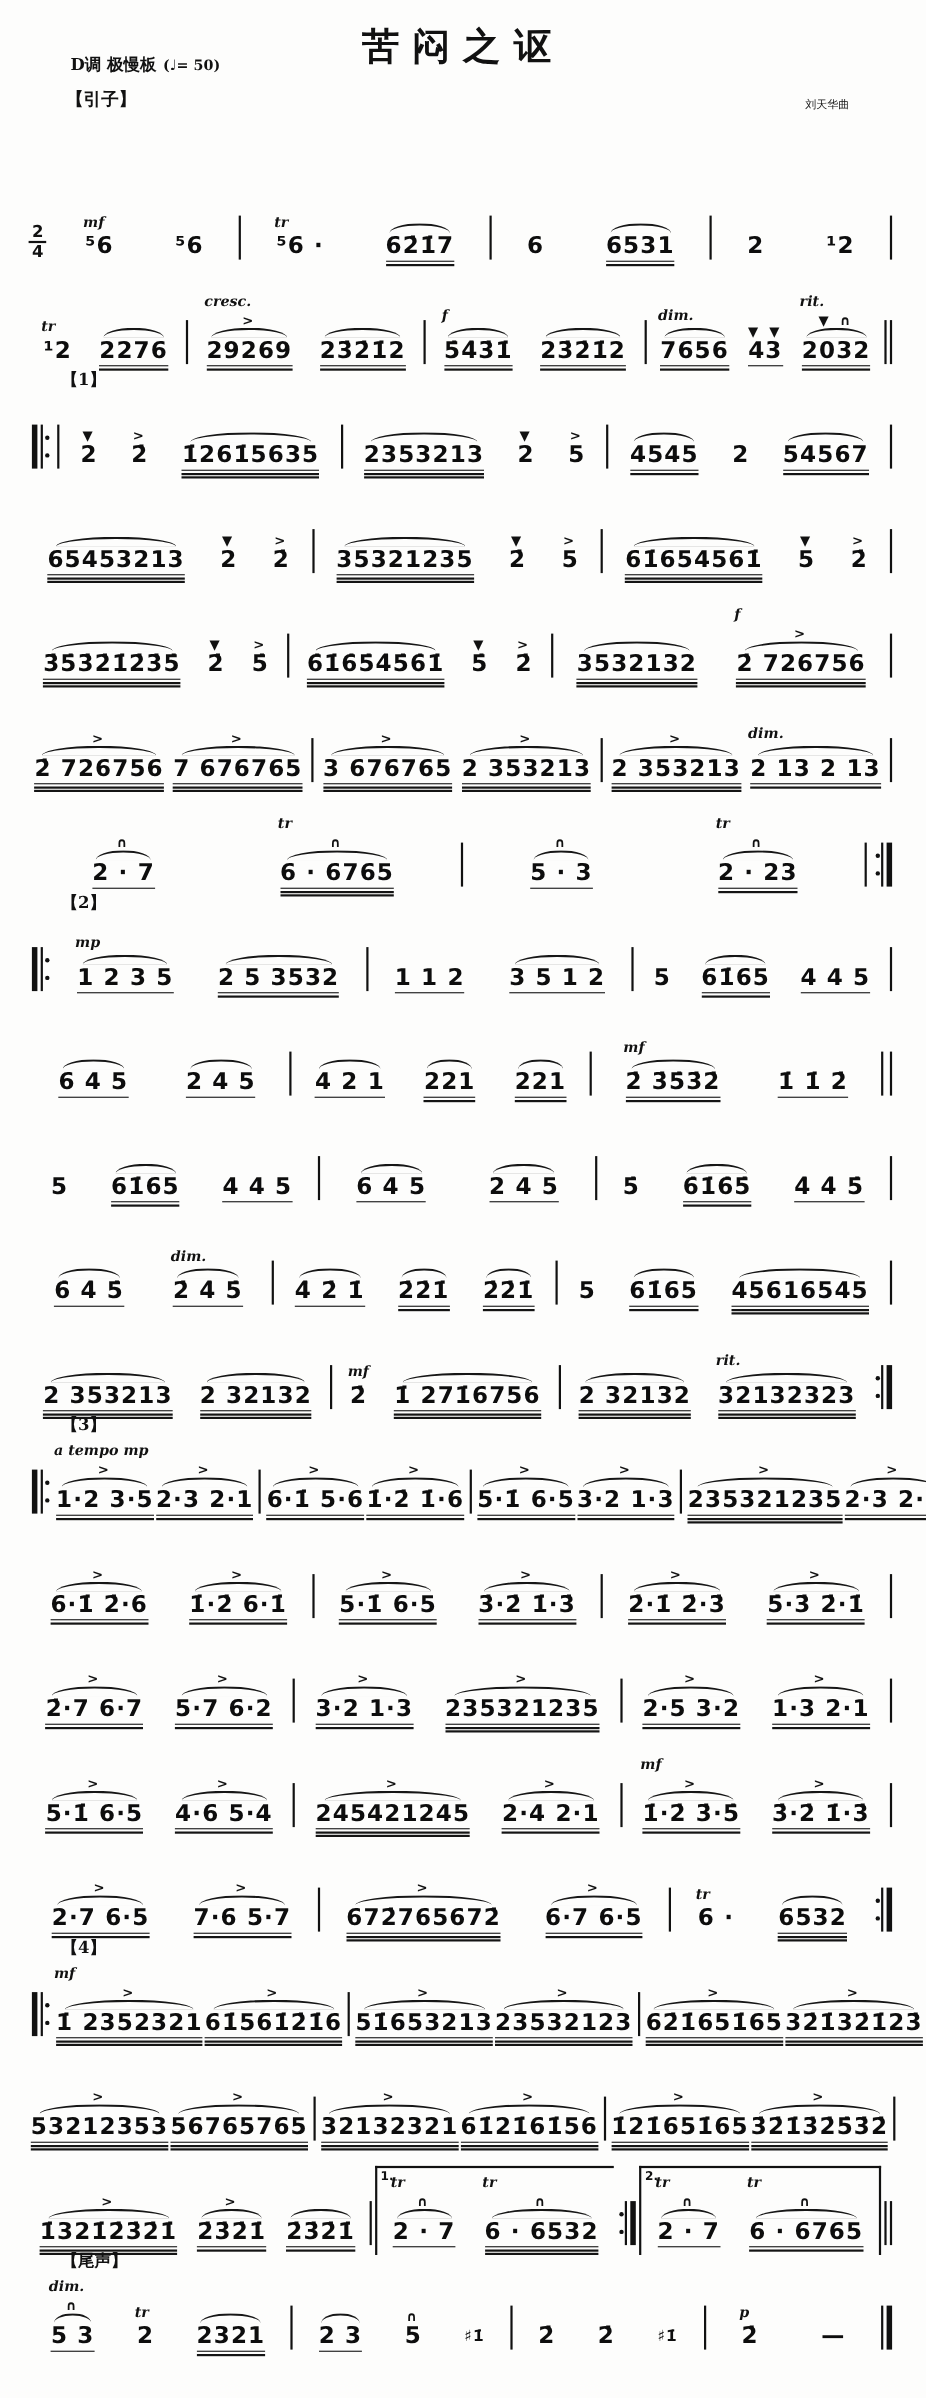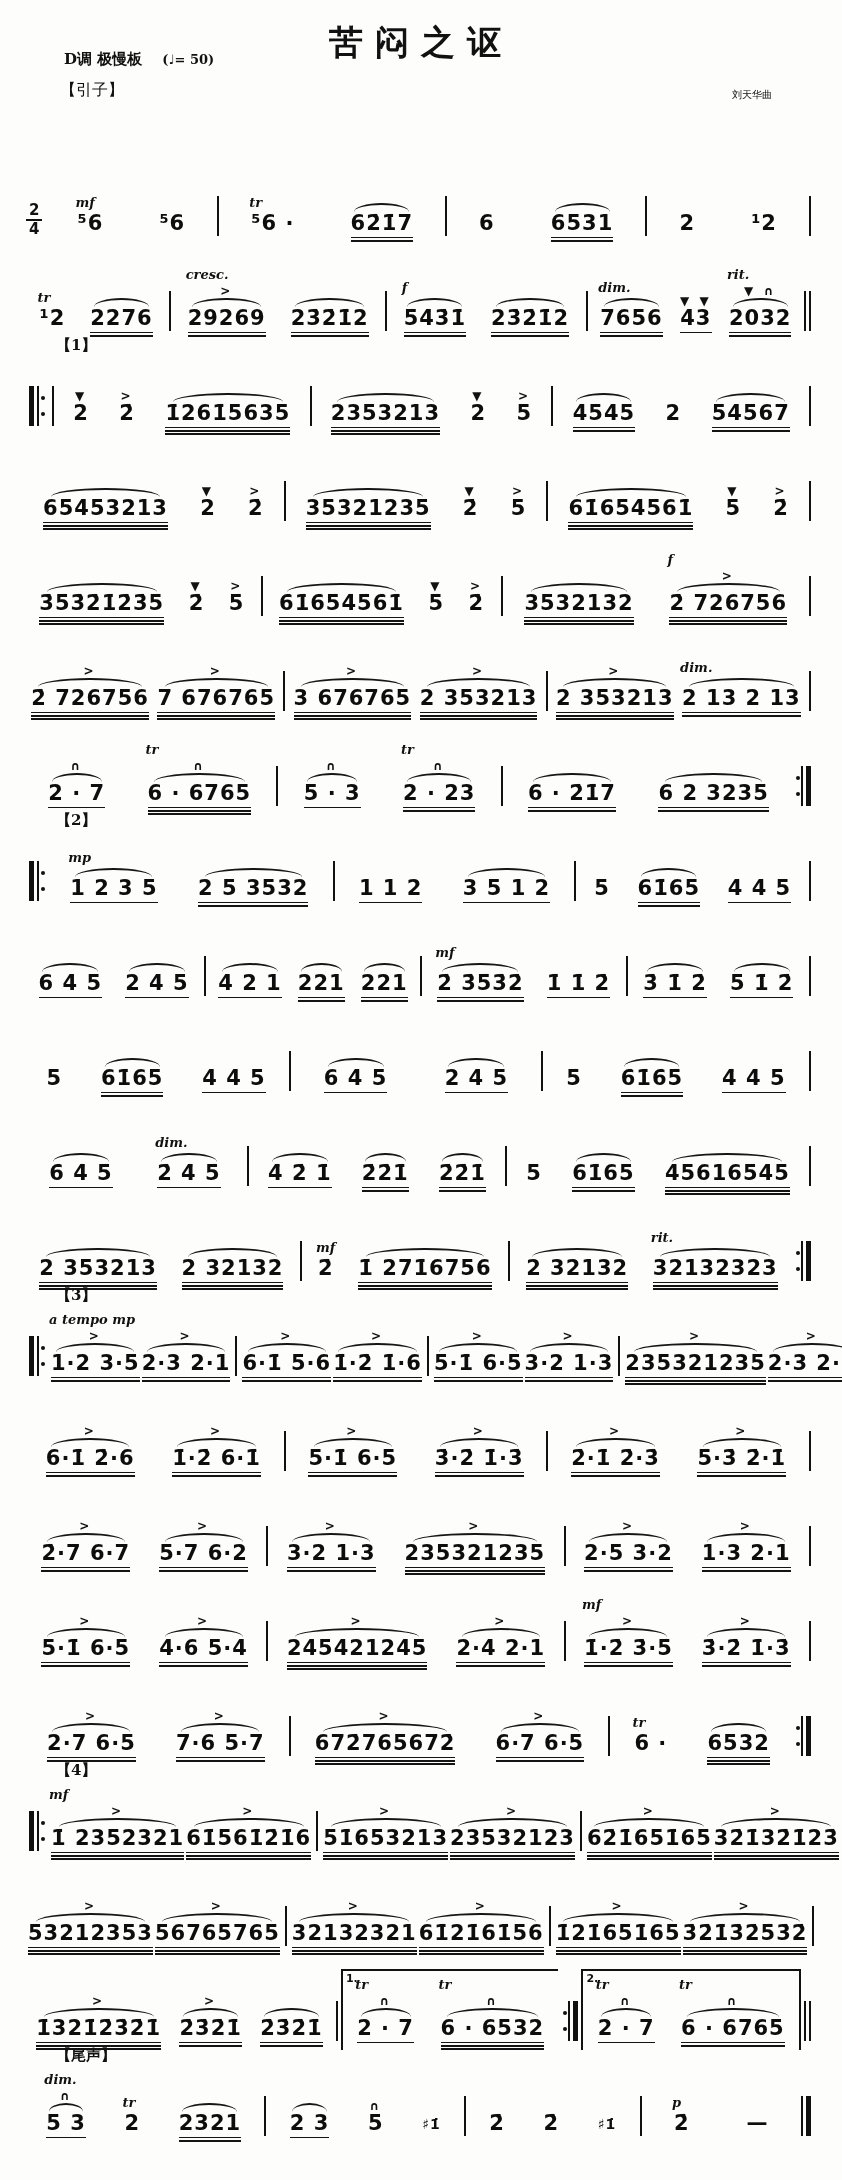--- a/index.html
+++ b/index.html
@@ -6,22 +6,22 @@
   .page{
     position:relative;width:842px;height:2180px;background:#fdfdfc;color:#111;
     font-family:"DejaVu Sans",sans-serif;overflow:hidden;margin:0 auto;
   }
   
   .hdr{position:relative;height:130px;padding-top:20px;}
   .title{text-align:center;font-family:"DejaVu Serif",serif;font-weight:bold;
          font-size:34px;letter-spacing:12px;}
   .keyline{position:absolute;left:64px;top:50px;font-family:"DejaVu Serif",serif;
            font-weight:bold;font-size:15px;}
-  .metro{font-size:13px;margin-left:20px;font-weight:bold;}
-  .intro{position:absolute;left:60px;top:80px;font-weight:normal;font-size:16px;}
+  .metro{font-size:13px;margin-left:6px;font-weight:bold;}
+  .intro{position:absolute;left:60px;top:80px;font-weight:bold;font-size:16px;}
   .composer{position:absolute;right:70px;top:88px;font-size:10px;}
   
   .score{padding:0 28px 0 26px;display:flex;flex-direction:column;}
   .system{position:relative;height:95px;display:flex;align-items:flex-end;
           padding-top:16px;box-sizing:border-box;}
   .sys-label{position:absolute;top:-4px;left:30px;font-weight:bold;font-size:15px;
              font-family:"DejaVu Serif",serif;}
   .row{display:flex;align-items:flex-end;width:100%;}
   .measure{display:flex;flex:1 1 auto;justify-content:space-around;
            align-items:flex-end;gap:2px;padding:0 2px;}
@@ -606,38 +606,20 @@
               <div class="digits">2 · 23</div>
               <div class="beams">
                 <div class="beam"></div>
                 <div class="beam"></div>
               </div>
             </div>
           </div>
           <div class="bar single">
             <i class="thin"></i>
           </div>
-          <div class="measure">
-            <div class="group">
-              <div class="slur"></div>
-              <div class="digits">6 · 2̇1̇7</div>
-              <div class="beams">
-                <div class="beam"></div>
-                <div class="beam"></div>
-              </div>
-            </div>
-            <div class="group">
-              <div class="slur"></div>
-              <div class="digits">6 2 3235</div>
-              <div class="beams">
-                <div class="beam"></div>
-                <div class="beam"></div>
-              </div>
-            </div>
-          </div>
           <div class="bar rep-end">
             <i class="dots"></i>
             <i class="thin"></i>
             <i class="gap"></i>
             <i class="thick"></i>
           </div>
         </div>
       </div>
       <div class="system">
         <div class="sys-label">【2】</div>
@@ -773,36 +755,20 @@
             </div>
             <div class="group">
               <div class="digits">1̇ 1̇ 2̇</div>
               <div class="beams">
                 <div class="beam"></div>
               </div>
             </div>
           </div>
           <div class="bar single">
             <i class="thin"></i>
-          </div>
-          <div class="measure">
-            <div class="group">
-              <div class="slur"></div>
-              <div class="digits">3̇ 1̇ 2̇</div>
-              <div class="beams">
-                <div class="beam"></div>
-              </div>
-            </div>
-            <div class="group">
-              <div class="slur"></div>
-              <div class="digits">5 1̇ 2̇</div>
-              <div class="beams">
-                <div class="beam"></div>
-              </div>
-            </div>
           </div>
           <div class="bar single">
             <i class="thin"></i>
           </div>
         </div>
       </div>
       <div class="system">
         <div class="row">
           <div class="measure">
             <div class="group">

